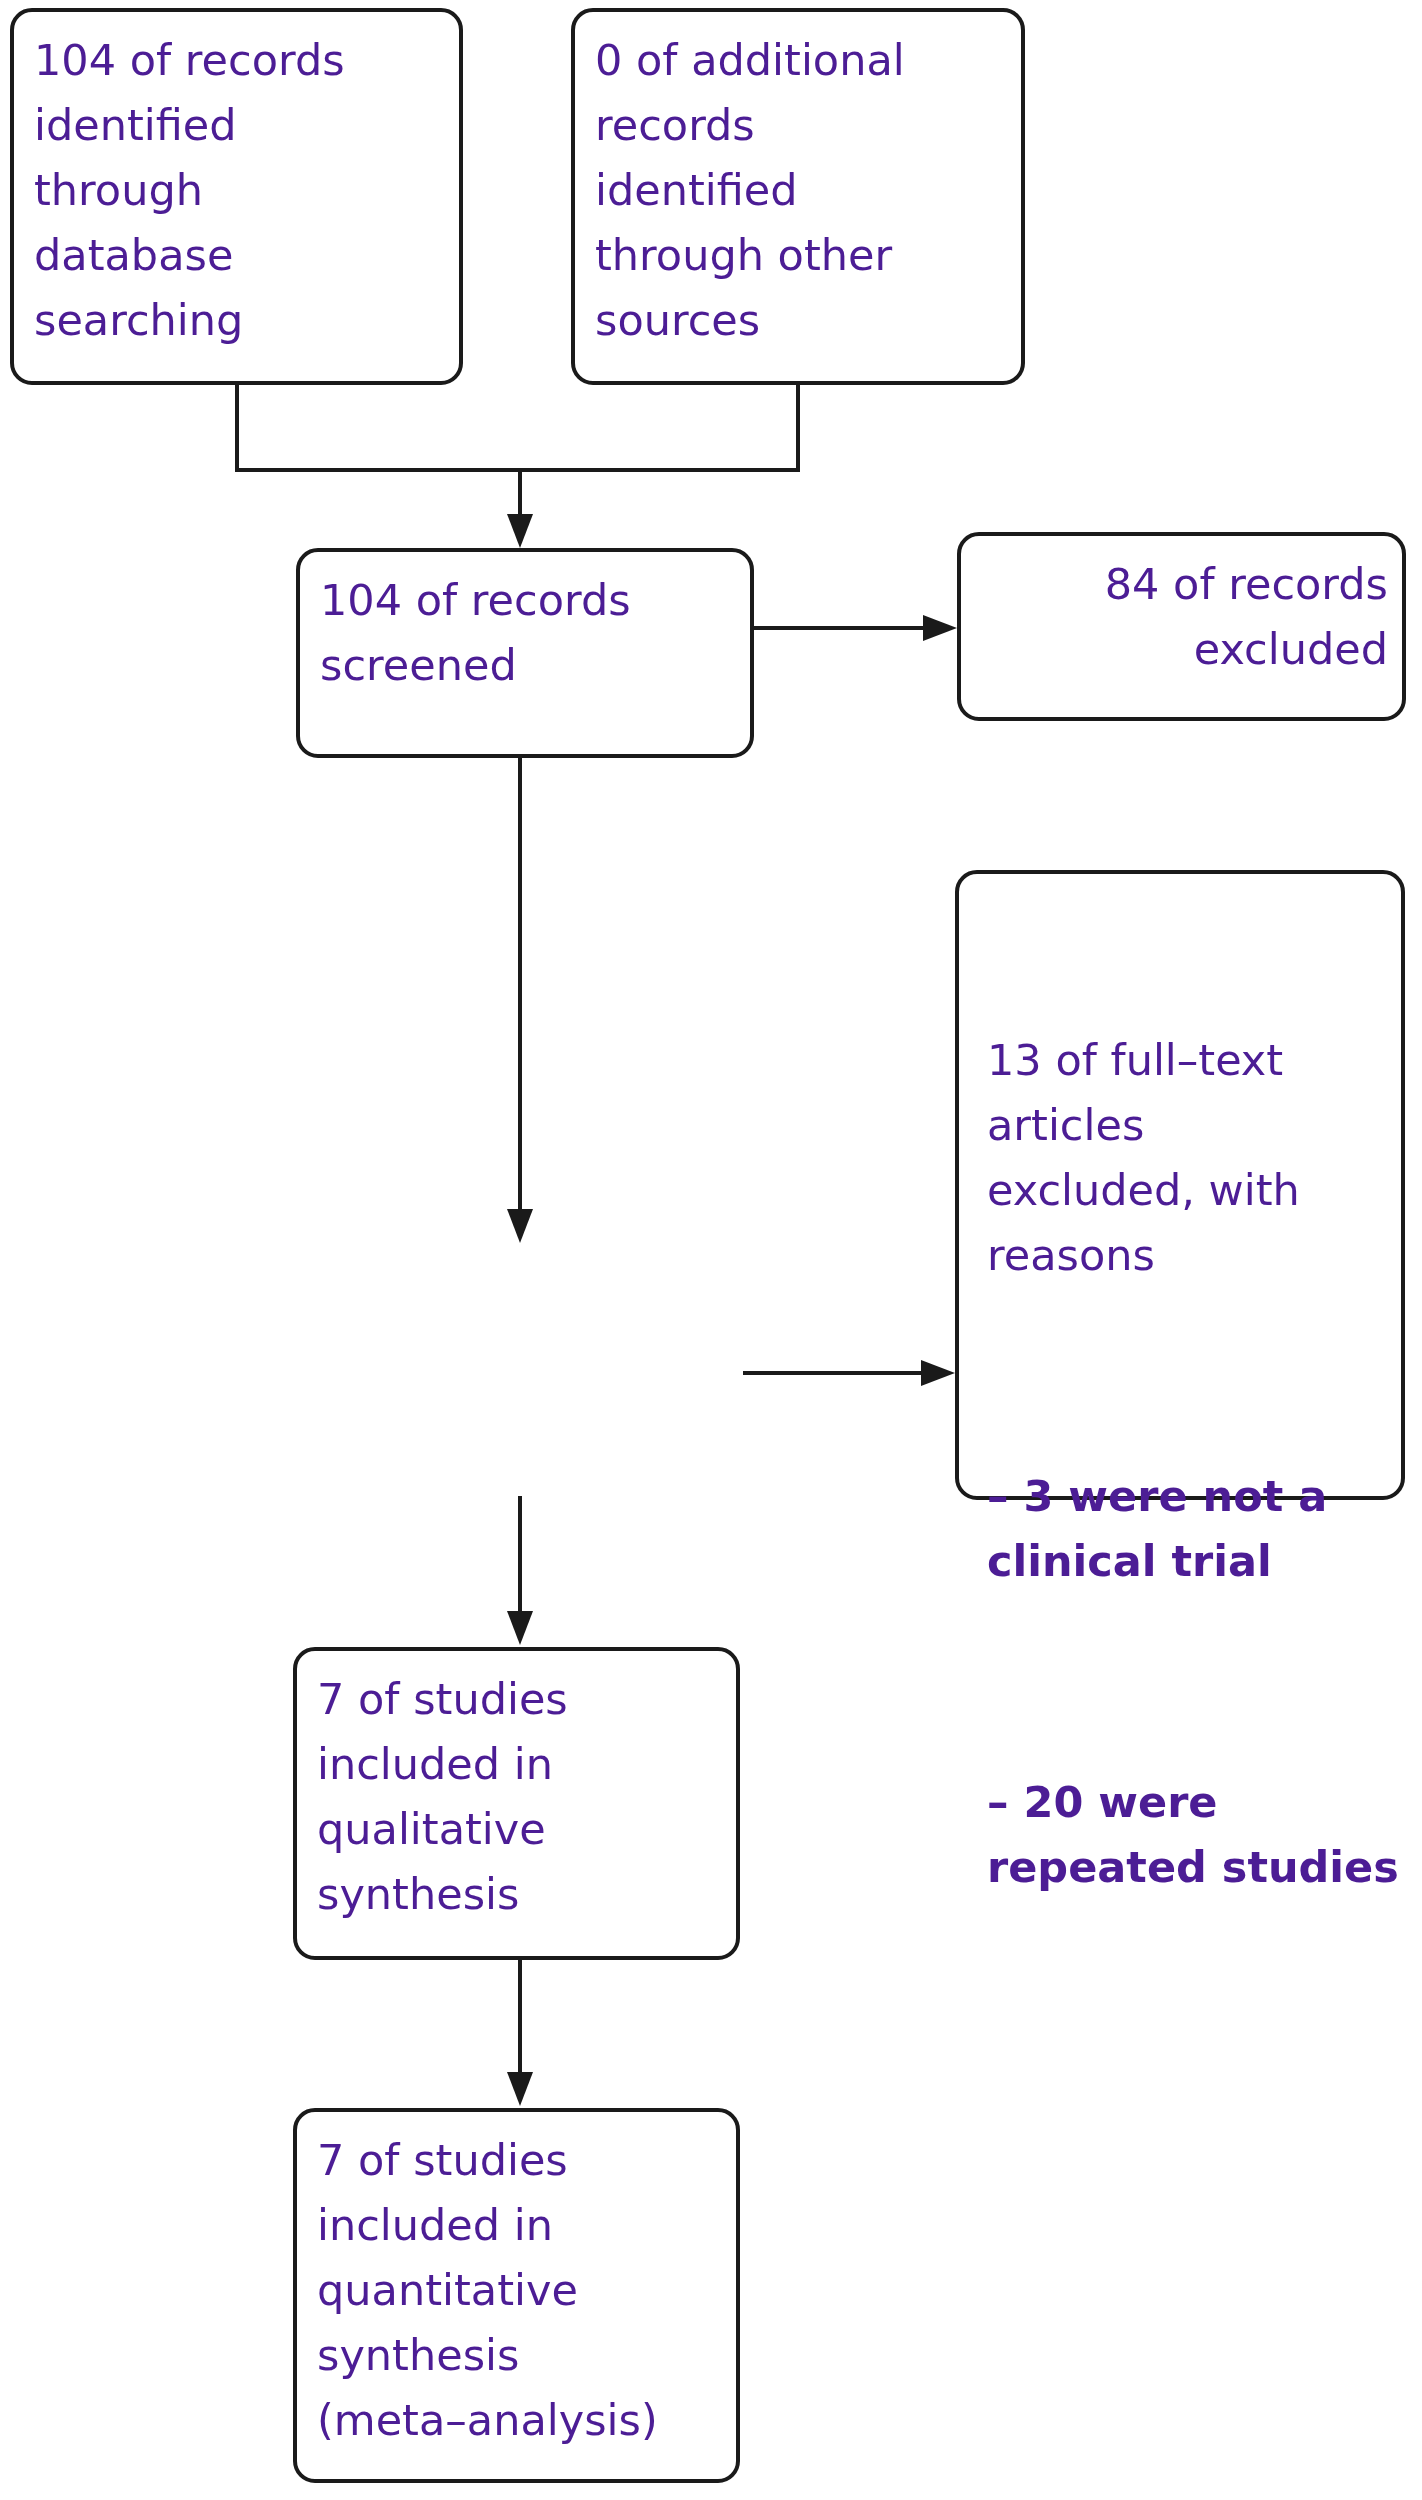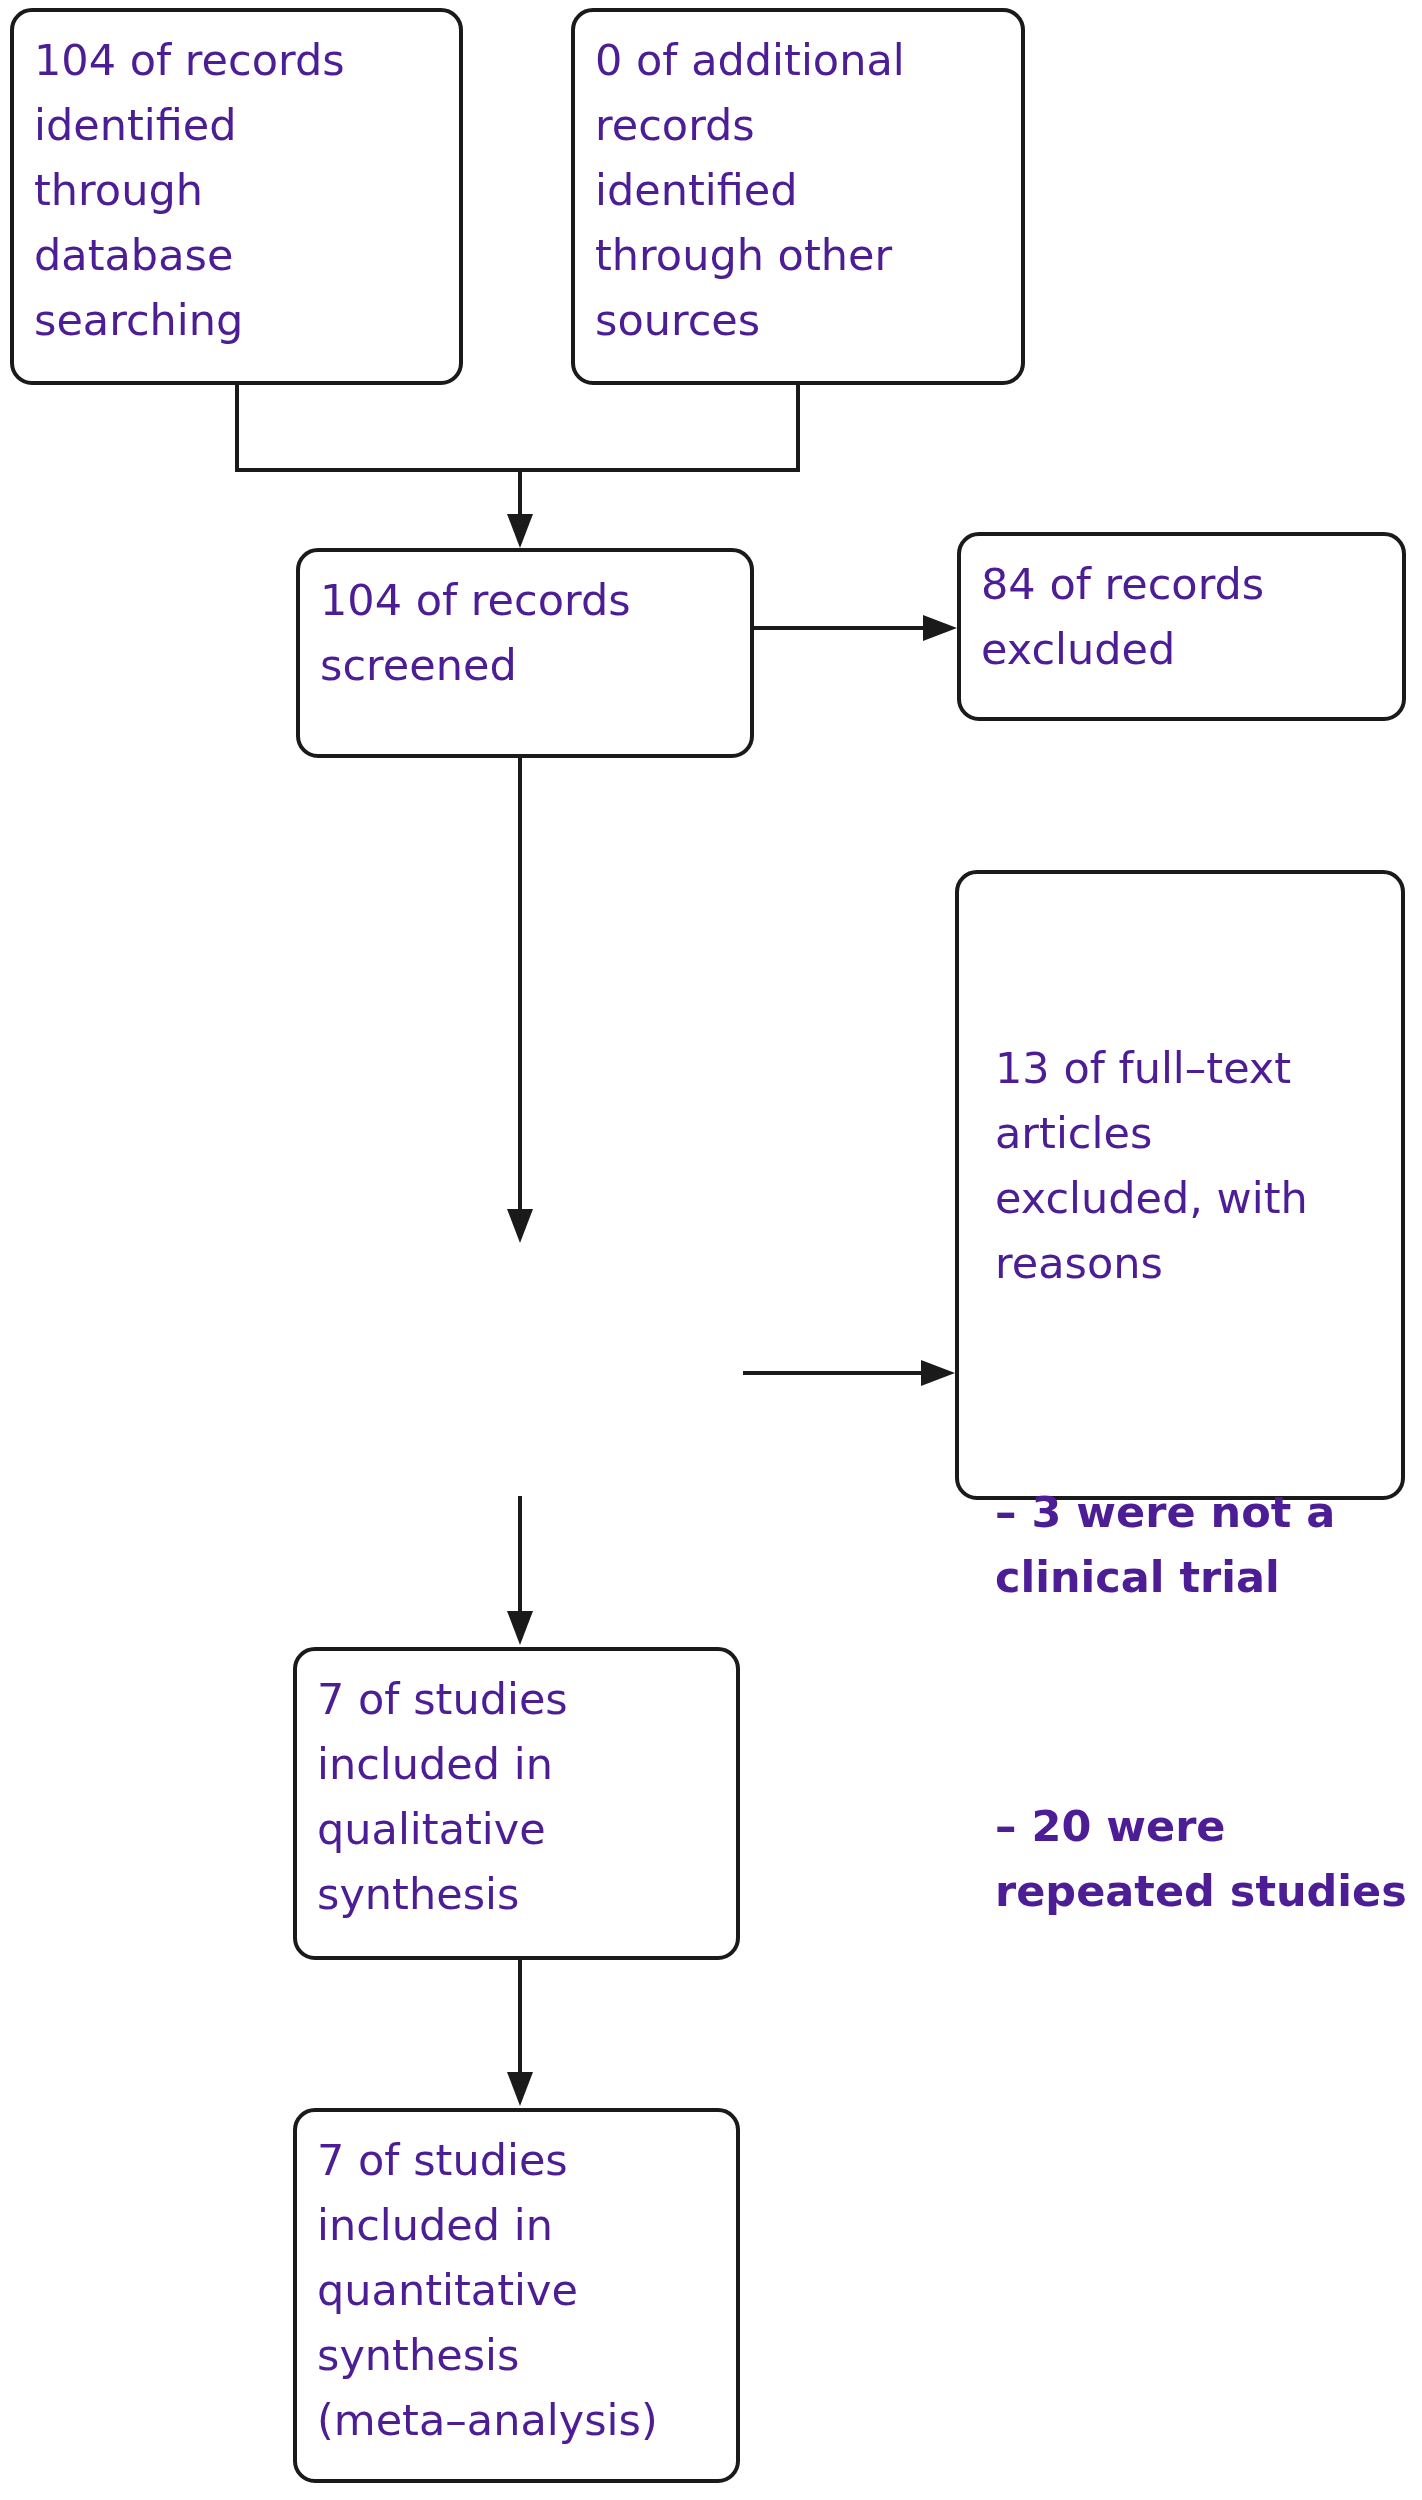--- a/index.html
+++ b/index.html
@@ -20,28 +20,28 @@
     box-sizing: border-box;
     background: #ffffff;
     border: 4px solid #1a1a1a;
     border-radius: 22px;
     padding: 16px 14px 0 20px;
     font-size: 43px;
     line-height: 65px;
     white-space: pre;
     color: #4c1d95;
   }
-  .para { margin: 16px; }
+  .para { margin: 8px; }
   .para + .para { margin-top: 38px; font-weight: bold; }
 
   
   #box-identified-database   { left: 10px;  top: 8px;    width: 453px; height: 377px; }
   #box-identified-other      { left: 571px; top: 8px;    width: 454px; height: 377px; }
   #box-screened              { left: 296px; top: 548px;  width: 458px; height: 210px; }
-  #box-records-excluded      { left: 957px; top: 532px;  width: 449px; height: 189px; }
+  #box-records-excluded      { left: 957px; top: 532px;  width: 449px; height: 189px; text-align: right; }
   #box-assessed              { left: 292px; top: 1245px; width: 451px; height: 253px; }
   #box-fulltext-excluded     { left: 955px; top: 870px;  width: 450px; height: 630px; }
   #box-qualitative           { left: 293px; top: 1647px; width: 447px; height: 313px; }
   #box-quantitative          { left: 293px; top: 2108px; width: 447px; height: 375px; }
 
   #connectors {
     position: absolute;
     left: 0; top: 0;
     width: 1422px;
     height: 2500px;

